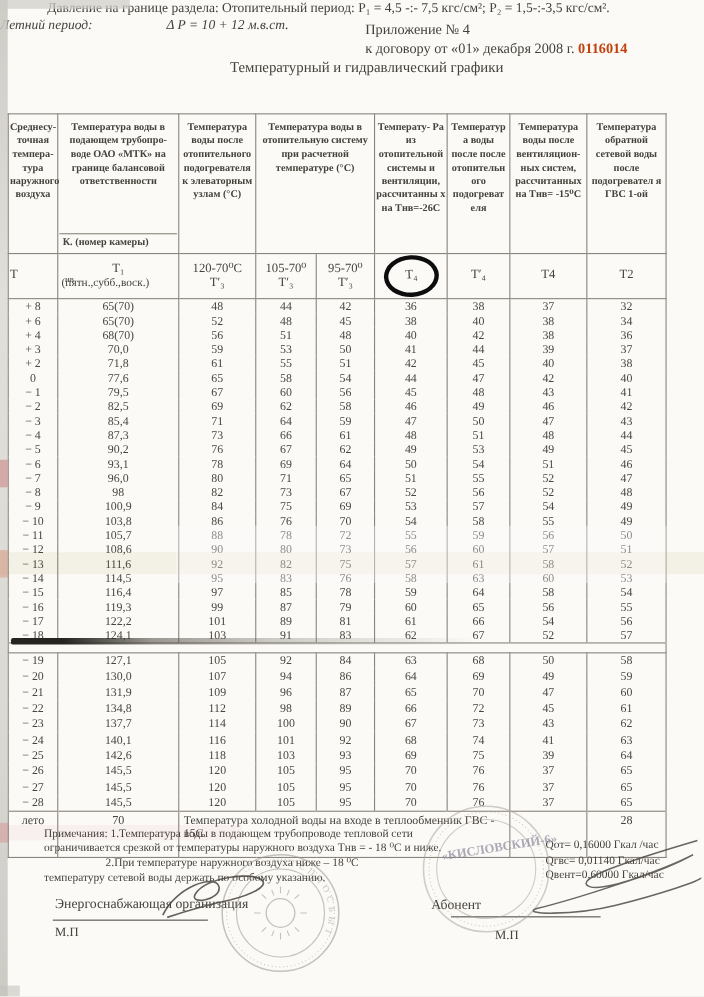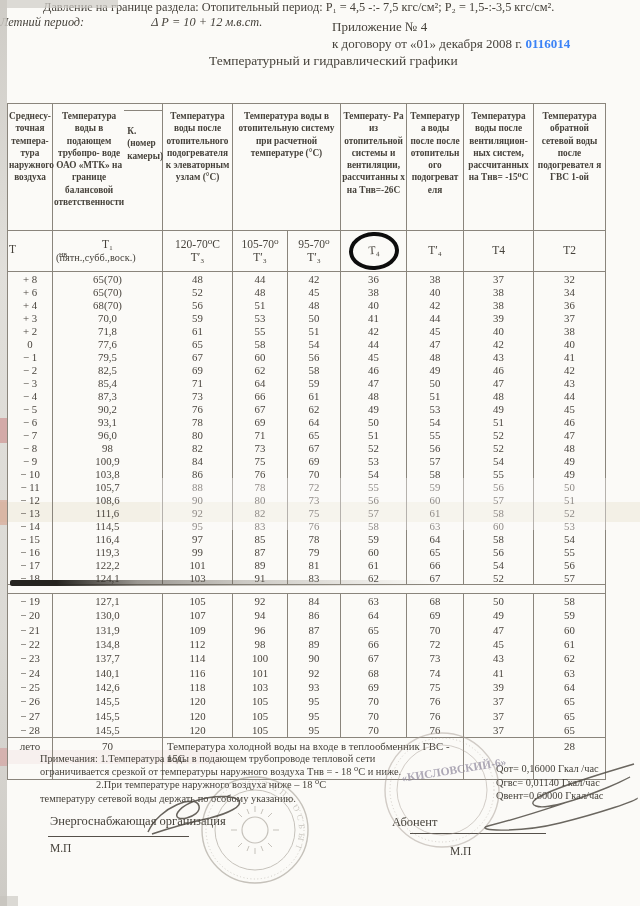--- a/index.html
+++ b/index.html
@@ -12,33 +12,33 @@
   .band-yellow{left:0;top:502px;width:640px;height:20px;background:rgba(205,190,140,.16);}
   .tick-pink1{left:0;top:418px;width:7px;height:25px;background:rgba(200,120,120,.5);}
   .tick-pink2{left:0;top:500px;width:7px;height:25px;background:rgba(215,150,125,.5);}
   .tick-pink3{left:0;top:748px;width:8px;height:18px;background:rgba(210,140,140,.45);}
   .band-pink-bottom{left:0;top:750px;width:220px;height:14px;background:rgba(220,170,170,.12);}
   .corner-bottom{left:0;top:896px;width:18px;height:10px;background:#c6c3bd;opacity:.6;}
   
   .hl{position:absolute;font-size:13px;white-space:nowrap;}
   .appendix{left:332px;top:19px;}
   .contract{left:332px;top:36px;}
-  .contract b{font-weight:bold;color:#3b82f6;}
+  .contract b{font-weight:bold;color:#c2410c;}
   .title{left:209px;top:53px;font-size:13.5px;}
   .pressure{left:38px;top:73px;font-size:12.3px;white-space:nowrap;margin-left:43px;}
   .summer{left:196px;top:90px;font-size:12.3px;white-space:nowrap;font-style:italic;}
   .summer .val{margin-left:64px;}
   
   table.sched{position:absolute;left:7px;top:103px;width:598px;border-collapse:collapse;table-layout:fixed;}
   table.sched{border:1.4px solid #767169;}
   td{overflow:visible;}
   .h1 td{border:1px solid #8a857c;height:120px;vertical-align:top;text-align:center;
          font-size:9.3px;line-height:1.32;padding:6px 1px 0 1px;font-weight:bold;}
-  .c2wrap{display:flex;flex-direction:row;justify-content:space-between;height:118px;}
-  .cam{border-top:1px solid #8a857c;text-align:left;padding:14px 0 1px 3px;}
+  .c2wrap{display:flex;flex-direction:column;justify-content:space-between;height:118px;}
+  .cam{border-top:1px solid #8a857c;text-align:left;padding:2px 0 1px 3px;}
   .h2 td{border:1px solid #8a857c;height:36px;vertical-align:middle;text-align:center;
          font-size:11.5px;line-height:1.15;padding:1px;}
   .s2note{font-size:10.3px;display:block;word-break:break-all;text-align:left;padding-left:2px;}
   sub.sm{font-size:8px;margin-left:43px;}
   .circled{display:inline-block;width:42px;height:30px;border:4px solid #0d0d0d;border-radius:50%;
            line-height:28px;transform:rotate(-3deg);}
   tbody.data td{border-left:1px solid #8a857c;border-right:1px solid #8a857c;text-align:center;
                 font-size:10.8px;color:#4a453e;padding:0;}
   tbody.b1 td{height:13px;}
   tbody.b2 td{height:14.3px;}

